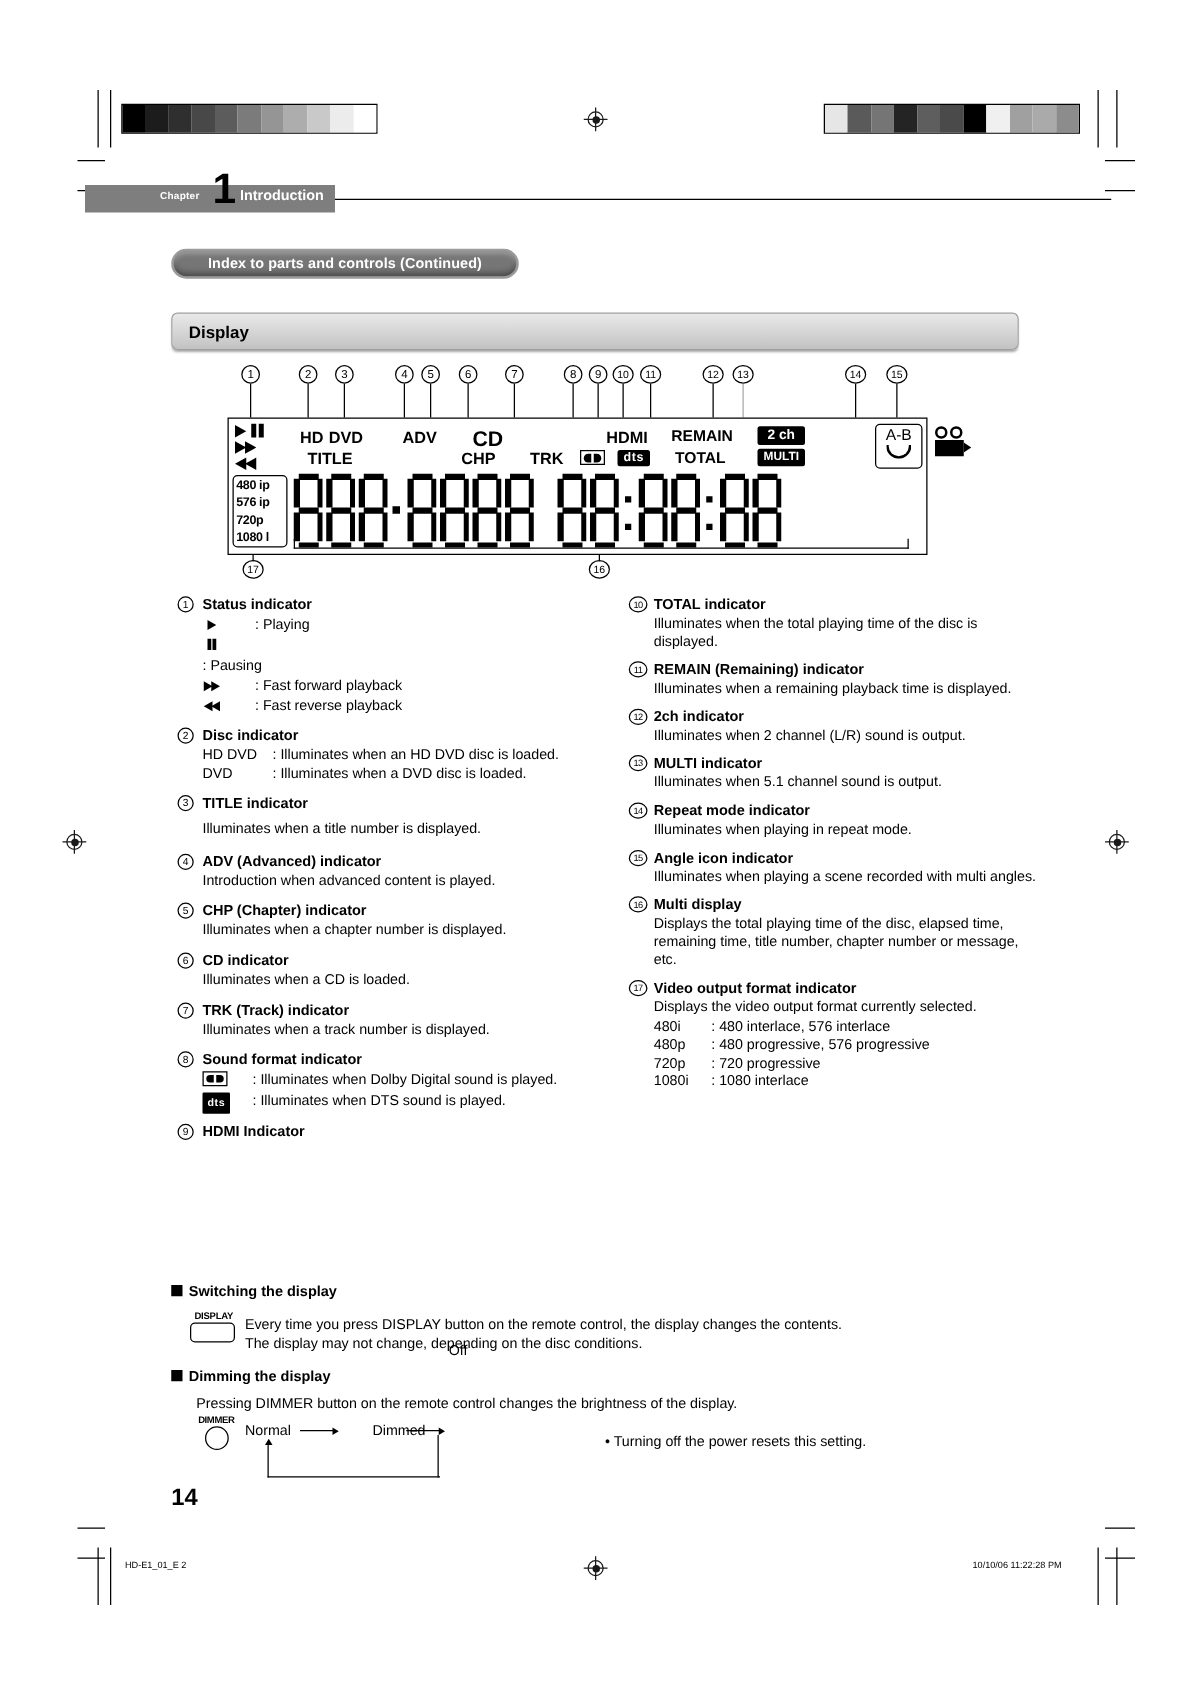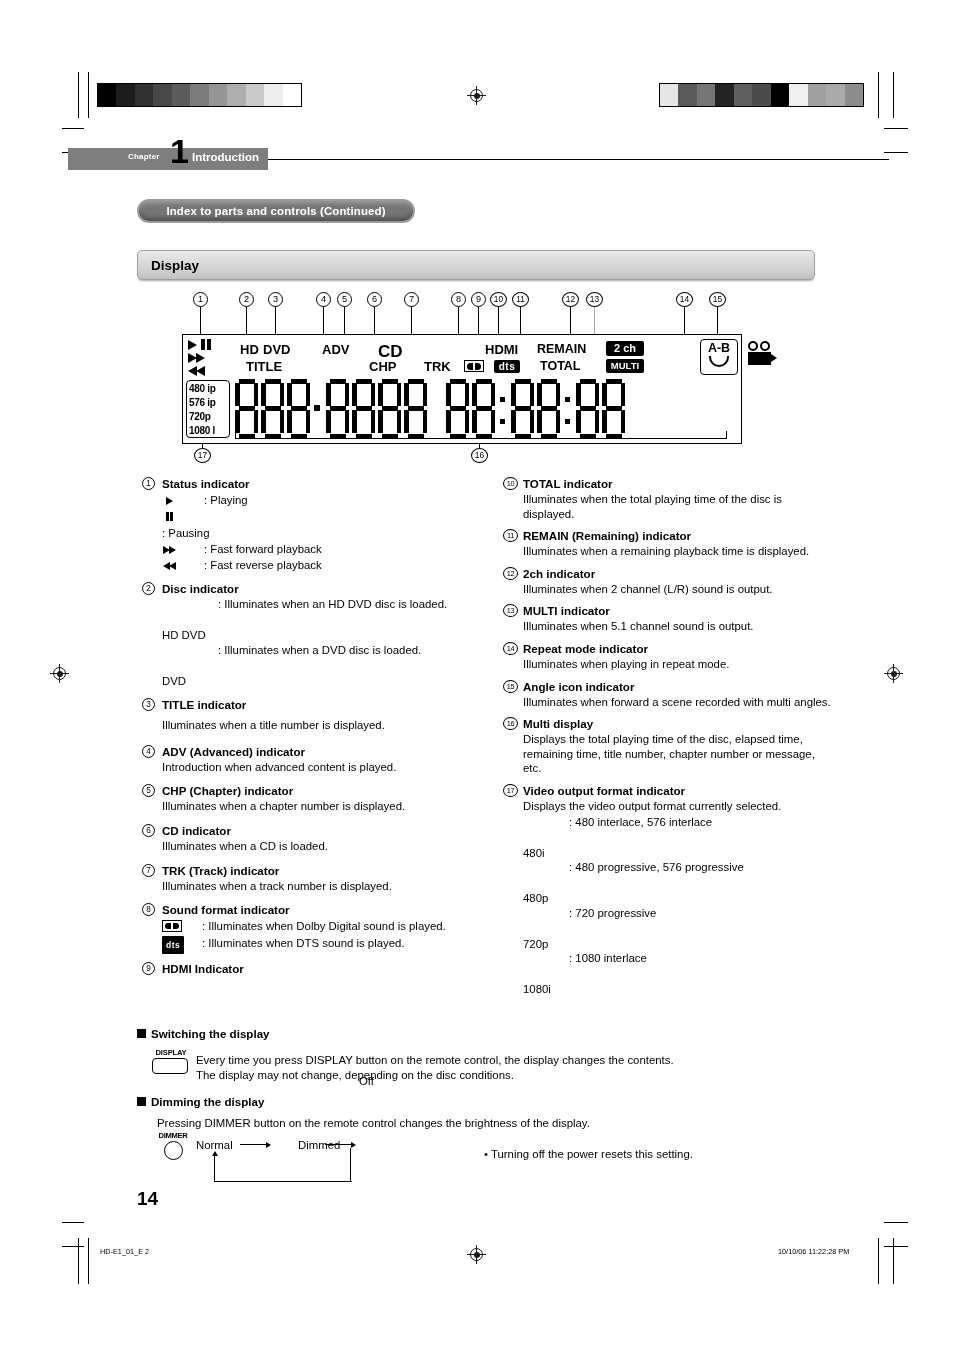--- a/index.html
+++ b/index.html
@@ -189,21 +189,21 @@
   .inum.w { width: 15px; font-size: 7.4px; letter-spacing: -.4px; }
   .ihead {
     padding-left: 20px; font-size: 11.6px; font-weight: bold;
     line-height: 15px;
   }
   .ibody {
     padding-left: 20px; font-size: 11.4px; line-height: 14.6px;
     margin-top: 1px;
   }
   .defrow { display: flex; font-size: 11.4px; line-height: 14.6px; }
-  .defrow .k { flex: 0 0 auto; margin-top: 31px; }
+  .defrow .k { flex: 0 0 auto; }
   .defrow .v { flex: 1 1 auto; }
 
   
   .g-tri-r { display:inline-block; width:0;height:0;
      border-left:7px solid #000;border-top:4.5px solid transparent;border-bottom:4.5px solid transparent;
      vertical-align: -1px; }
   .g-tri-l { display:inline-block; width:0;height:0;
      border-right:7px solid #000;border-top:4.5px solid transparent;border-bottom:4.5px solid transparent;
      vertical-align: -1px; }
   .g-pause { display:inline-block; vertical-align:-1px; }
@@ -434,21 +434,21 @@
 
   <div class="lbl" style="left:302px;top:8px;font-size:13px;">HDMI</div>
 
   <div class="lbl" style="left:354px;top:8px;font-size:12.5px;">REMAIN</div>
   <div class="lbl" style="left:357px;top:25px;font-size:12.5px;">TOTAL</div>
 
   <div class="chip" style="position:absolute;left:423px;top:6px;width:38px;height:15px;font-size:11px;line-height:15px;">2 ch</div>
   <div class="chip" style="position:absolute;left:423px;top:24px;width:38px;height:14px;font-size:9.5px;line-height:14px;">MULTI</div>
 
   <div style="position:absolute;left:517px;top:4px;width:38px;height:36px;border:1.4px solid #000;border-radius:4px;">
-    <div style="font-size:12.5px;font-weight:bold;text-align:center;line-height:15px;margin-top:1px;">A-B</div>
+    <div style="font-size:12.5px;font-weight:normal;text-align:center;line-height:15px;margin-top:1px;">A-B</div>
     <div style="width:20px;height:11px;border:2.4px solid #000;border-top:none;border-radius:0 0 11px 11px;margin:0 auto;"></div>
   </div>
 
   <div style="position:absolute;left:565px;top:6px;">
     <div style="display:flex;gap:2px;">
       <span style="display:block;width:10px;height:10px;border:2.2px solid #000;border-radius:50%;"></span>
       <span style="display:block;width:10px;height:10px;border:2.2px solid #000;border-radius:50%;"></span>
     </div>
     <div style="position:relative;width:23px;height:13px;background:#000;margin-top:1px;">
       <span style="position:absolute;right:-6px;top:2px;width:0;height:0;
@@ -718,21 +718,21 @@
 
   <div class="item" style="margin-top:7px;">
     <span class="inum w">14</span>
     <div class="ihead">Repeat mode indicator</div>
     <div class="ibody">Illuminates when playing in repeat mode.</div>
   </div>
 
   <div class="item" style="margin-top:7px;">
     <span class="inum w">15</span>
     <div class="ihead">Angle icon indicator</div>
-    <div class="ibody">Illuminates when forward a scene recorded with multi angles.</div>
+    <div class="ibody">Illuminates when playing a scene recorded with multi angles.</div>
   </div>
 
   <div class="item" style="margin-top:7px;">
     <span class="inum w">16</span>
     <div class="ihead">Multi display</div>
     <div class="ibody">Displays the total playing time of the disc, elapsed time, remaining time, title number, chapter number or message, etc.</div>
   </div>
 
   <div class="item" style="margin-top:7px;">
     <span class="inum w">17</span>

